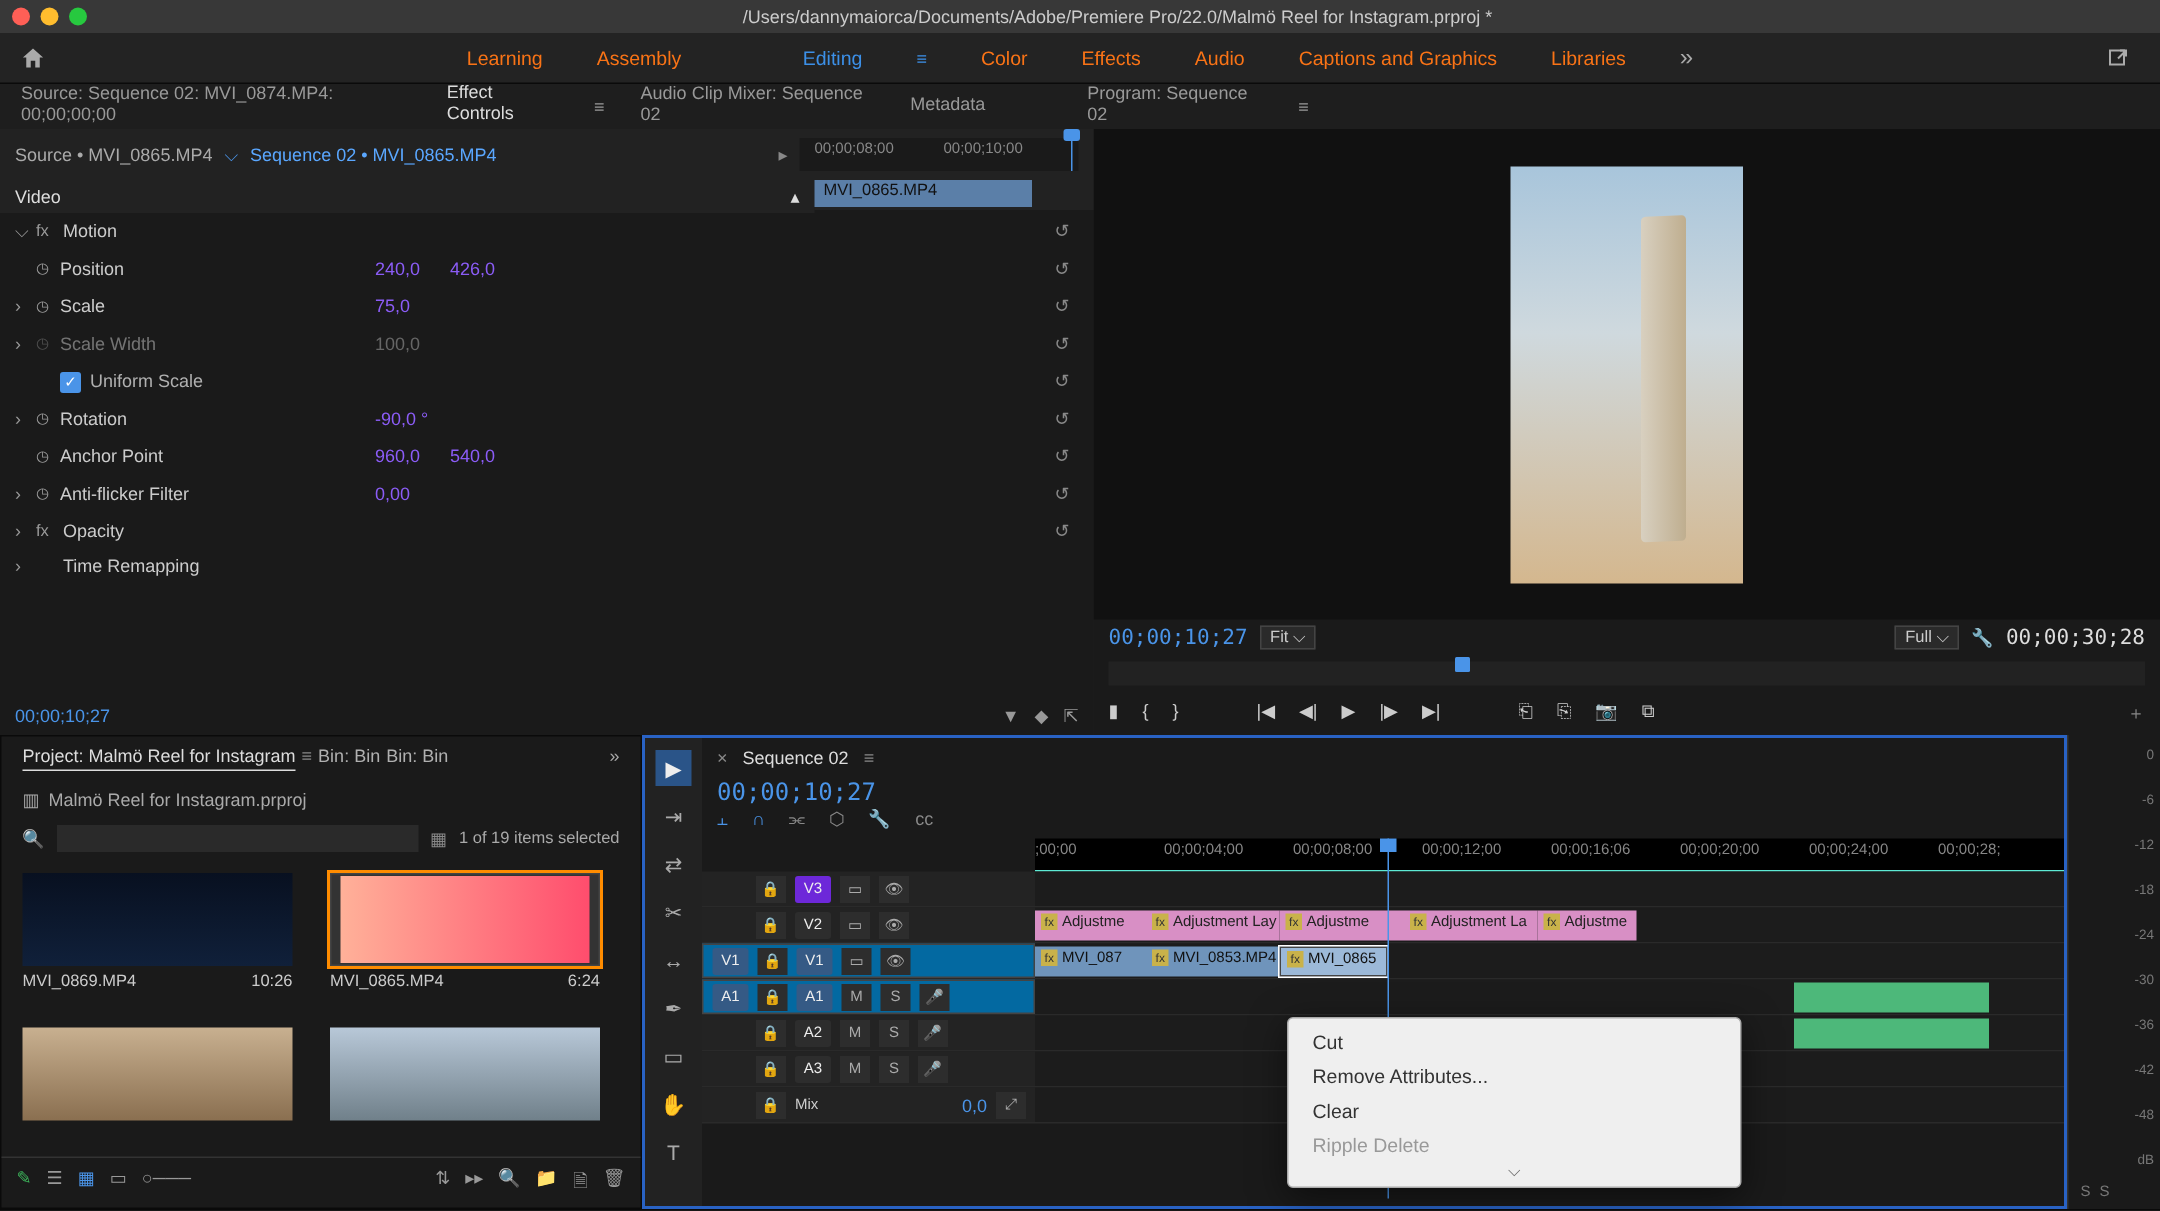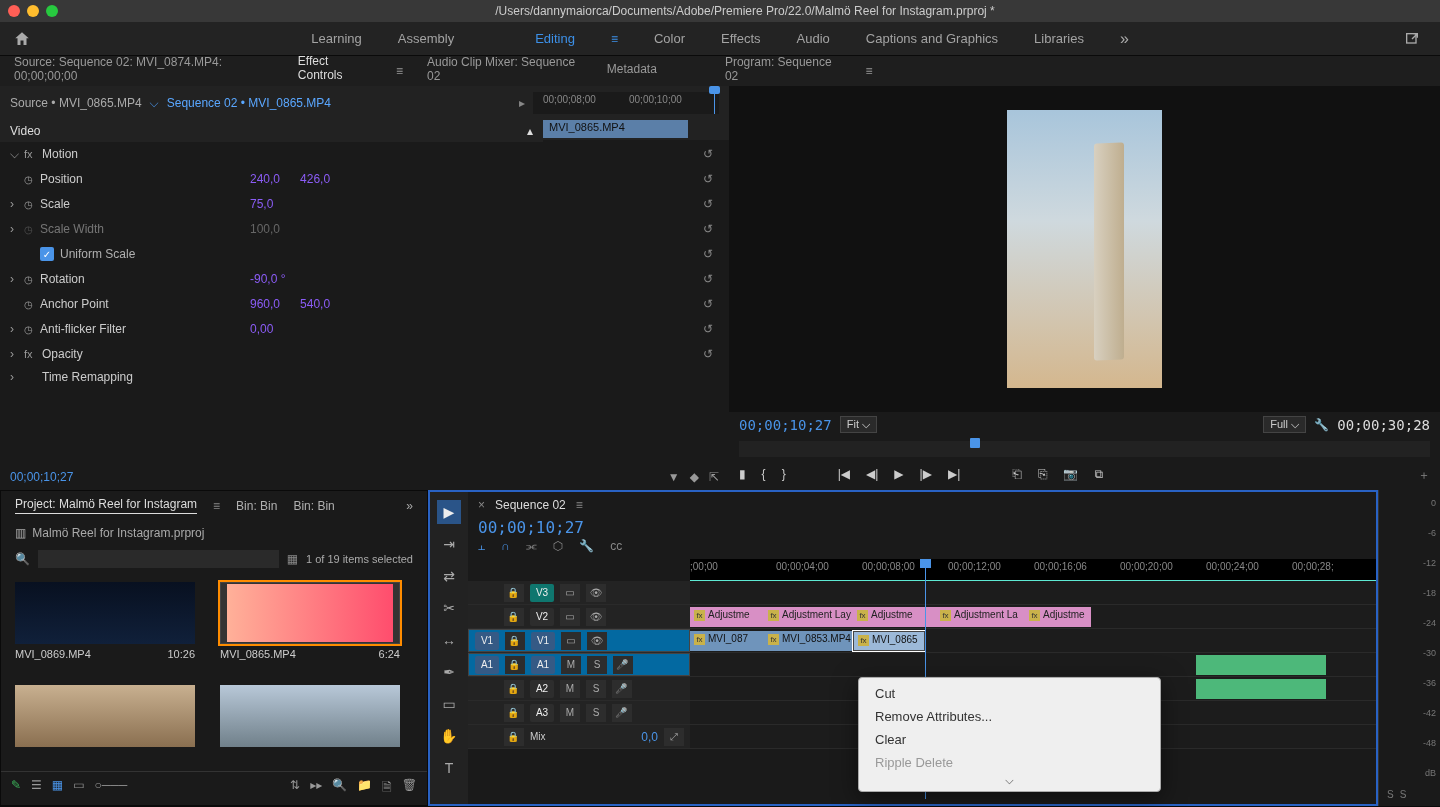--- a/index.html
+++ b/index.html
@@ -5,21 +5,21 @@
 * { margin:0; padding:0; box-sizing:border-box; font-family:-apple-system,BlinkMacSystemFont,"Segoe UI",sans-serif; }
 body { background:#1e1e1e; color:#b0b0b0; font-size:12px; width:1440px; height:807px; overflow:hidden; position:relative; }
 .titlebar { height:22px; background:#383838; display:flex; align-items:center; padding:0 8px; }
 .traffic-lights { display:flex; gap:7px; }
 .light { width:12px; height:12px; border-radius:50%; cursor:pointer; }
 .light.red{background:#ff5f56}.light.yellow{background:#ffbd2e}.light.green{background:#27c93f}
 .title-text { flex:1; text-align:center; color:#ccc; font-size:12px; }
 .workspace-bar { height:34px; background:#232323; display:flex; align-items:center; padding:0 8px; border-bottom:1px solid #0a0a0a; }
 .home-btn { width:28px; height:28px; display:flex; align-items:center; justify-content:center; cursor:pointer; color:#aaa; }
 .workspaces { flex:1; display:flex; justify-content:center; gap:36px; align-items:center; }
-.workspace { color:#a3a3a3; cursor:pointer; font-size:13px; }
+.workspace { color:#f97316; cursor:pointer; font-size:13px; }
 .workspace.active { color:#3c90e8;margin-left:45px; }
 .overflow { color:#aaa; cursor:pointer; font-size:16px; }
 .export-btn { width:28px; color:#aaa; text-align:center; cursor:pointer; }
 .panel-tabs { height:30px; display:flex; align-items:center; gap:24px; padding:0 14px; background:#1e1e1e; }
 .panel-tab { color:#999; cursor:pointer; font-size:12px; padding-bottom:4px; }
 .panel-tab.active { color:#ddd; border-bottom:2px solid #ddd; }
 .main-grid { display:flex; height:404px; }
 .left-panel { width:729px; background:#1a1a1a; position:relative; display:flex; flex-direction:column; }
 .right-panel { flex:1; background:#1a1a1a; display:flex; flex-direction:column; }
 .src-header { padding:6px 10px; background:#222; color:#aaa; font-size:12px; }
@@ -49,21 +49,21 @@
 .prog-ctrl-row{ display:flex; align-items:center; padding:4px 10px; gap:8px; }
 .tc{ color:#4a94e8; font-family:monospace; font-size:14px; }
 .tc.white{ color:#ddd; }
 .sel{ background:#2a2a2a; border:1px solid #444; color:#ccc; font-size:11px; padding:1px 6px; cursor:pointer; }
 .prog-scrubber{ height:16px; background:#222; margin:4px 10px; position:relative; }
 .prog-playhead{ position:absolute; left:33.5%; top:-3px; width:10px; height:10px; background:#4a94e8; border-radius:1px; }
 .prog-buttons{ display:flex; justify-content:center; gap:16px; padding:6px 10px; color:#ccc; }
 .prog-buttons span{ cursor:pointer; }
 .bottom-grid{ display:flex; height:316px; }
 .project-panel{ width:428px; background:#1a1a1a; display:flex; flex-direction:column; border:1px solid #0a0a0a;}
-.proj-tabs{ display:flex; gap:16px; padding:6px 14px; font-size:12px;align-items:center;}
+.proj-tabs{ display:flex; gap:4px; padding:6px 14px; font-size:12px;}
 .proj-tabs .active{ color:#ddd; border-bottom:1px solid #ddd; padding-bottom:2px;}
 .proj-path{ padding:6px 14px; display:flex; align-items:center; gap:6px; color:#aaa;}
 .proj-search{ padding:4px 14px; display:flex; align-items:center; gap:8px;}
 .proj-search input{ flex:1; background:#2a2a2a; border:none; color:#ccc; padding:3px 6px; font-size:11px;}
 .proj-status{ color:#aaa; font-size:11px; }
 .bins{ flex:1; display:flex; flex-wrap:wrap; gap:25px; padding:10px 14px; align-content:flex-start; overflow:hidden;}
 .bin-item{ width:180px; }
 .thumb{ width:180px; height:62px; background:#333; position:relative;}
 .thumb.sel{ outline:2px solid #ff8c00;}
 .thumb-grad{ width:100%; height:100%; background:linear-gradient(90deg,#ffb199,#ff4d6d);}
@@ -398,21 +398,21 @@
           <span style="left:430px">00;00;20;00</span>
           <span style="left:516px">00;00;24;00</span>
           <span style="left:602px">00;00;28;</span>
         </div>
         <div class="tl-playhead" style="left:457px"></div>
         <div class="tl-tracks">
           <div class="track">
               <div class="track-head">
                 <span style="width:24px"></span>
                 <span class="trk-btn">🔒</span>
-                <span class="src-patch" style="background:#0f766e">V3</span>
+                <span class="src-patch" style="background:#6d28d9">V3</span>
                 <span class="trk-btn">▭</span>
                 <span class="trk-btn">👁</span>
               </div>
               <div class="track-content"></div>
             </div>
           <div class="track">
               <div class="track-head">
                 <span style="width:24px"></span>
                 <span class="trk-btn">🔒</span>
                 <span class="src-patch" style="background:#2d2d2d">V2</span>

